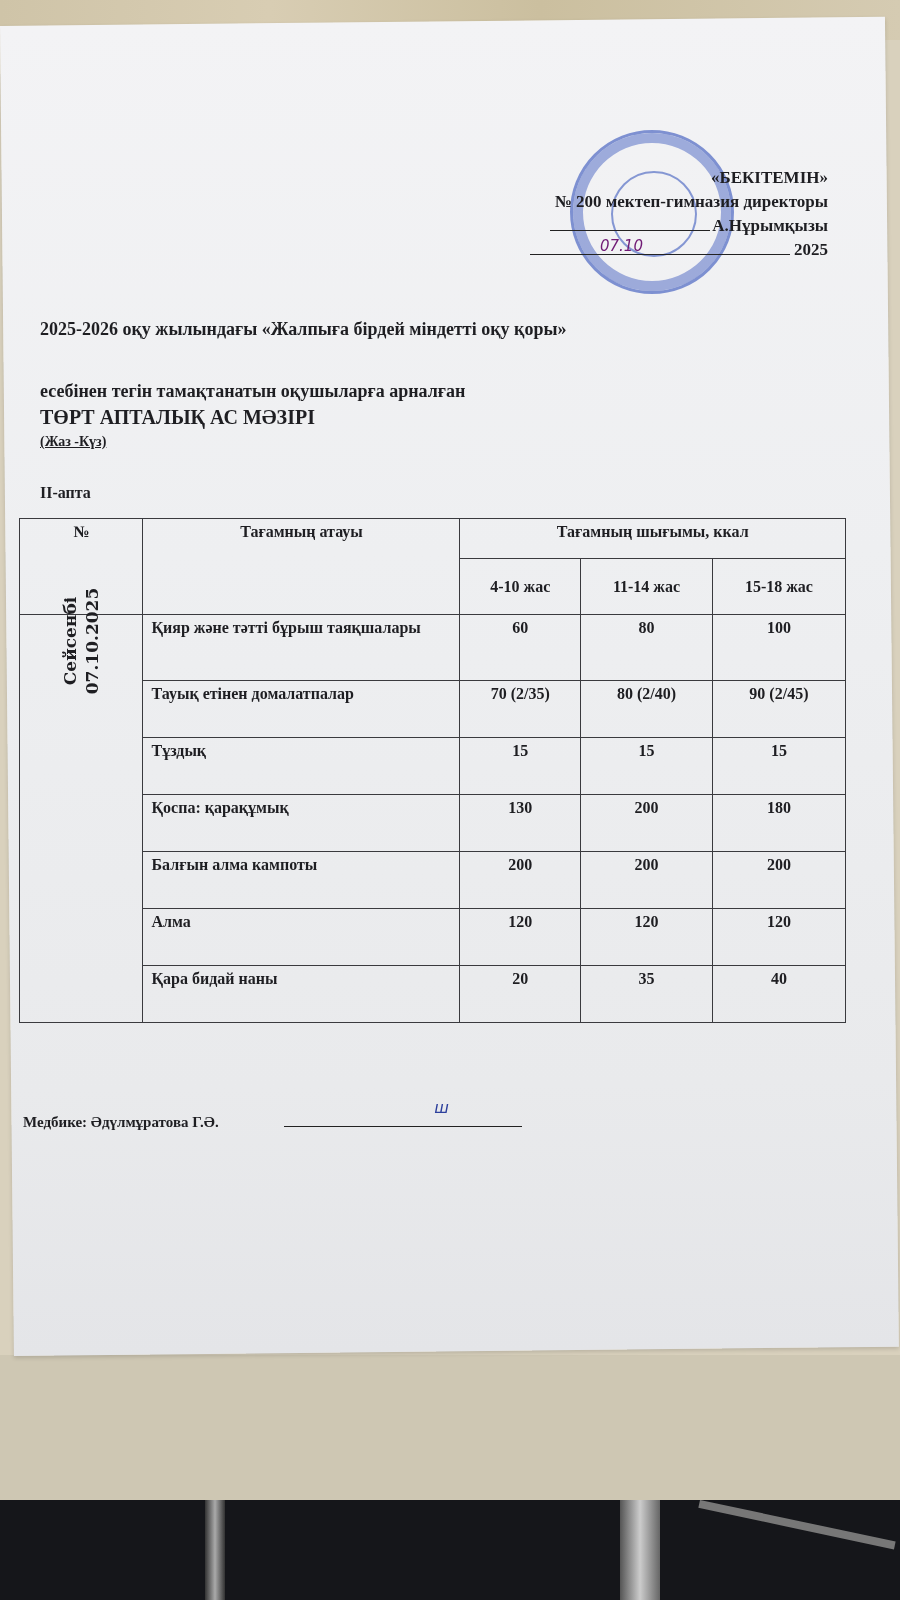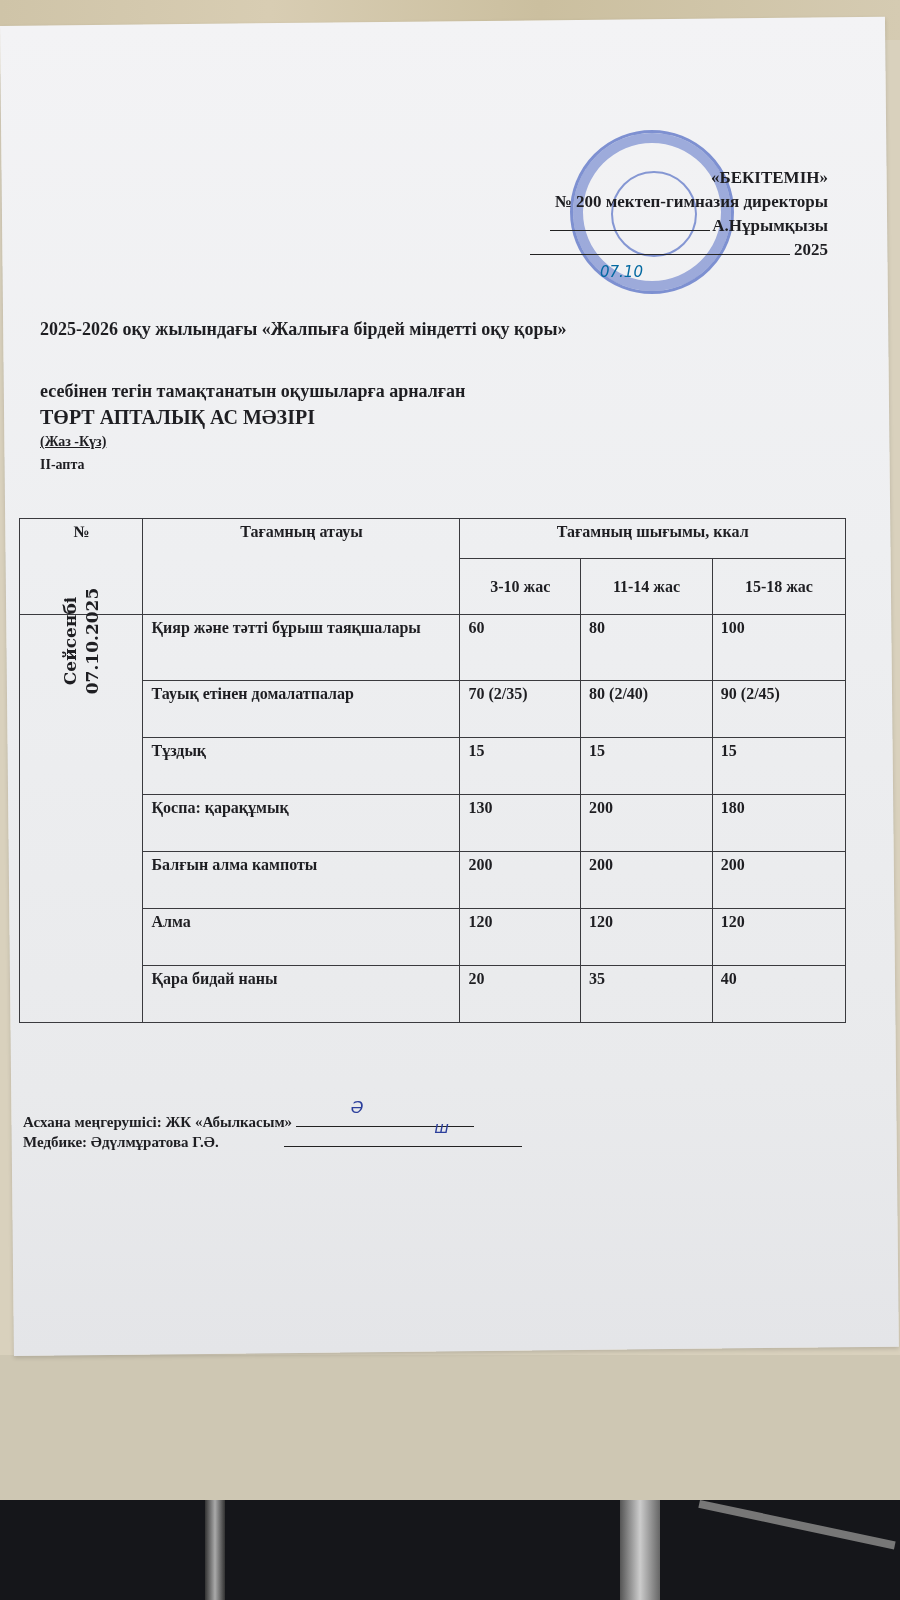--- a/index.html
+++ b/index.html
@@ -31,54 +31,54 @@
   .floor .leg2 { position:absolute; left: 620px; top: 0; width: 40px; height: 100px; background: linear-gradient(90deg,#555,#ccc,#666); }
   .floor .bar { position:absolute; left: 700px; top: 0; width: 200px; height: 8px; background:#777; transform: rotate(12deg); transform-origin:left top; }
 
   .approve {
     position: absolute; right: 72px; top: 166px; text-align: right;
     font-weight: bold; font-size: 17px; line-height: 24px;
   }
   .approve .line { display: block; }
   .approve .date-line { display: inline-block; border-bottom: 1.5px solid #222; width: 260px; margin-right: 4px; height: 16px; position: relative; }
   .approve .sig-line { display: inline-block; border-bottom: 1.5px solid #222; width: 160px; margin-right: 2px; height: 16px; }
-  .handwritten { color: #0369a1; font-family: "DejaVu Sans", sans-serif; font-style: italic; font-weight: normal; font-size: 15px; position: absolute; left: 70px; top: -4px; margin-top: 26px; }
+  .handwritten { color: #701a75; font-family: "DejaVu Sans", sans-serif; font-style: italic; font-weight: normal; font-size: 15px; position: absolute; left: 70px; top: -4px; }
 
   .stamp {
     position: absolute; left: 570px; top: 130px; width: 158px; height: 158px;
     border-radius: 50%; border: 3px solid rgba(60,90,190,0.75);
     box-shadow: inset 0 0 0 8px rgba(255,255,255,0), inset 0 0 0 10px rgba(60,90,190,0.55);
     opacity: 0.85;
   }
   .stamp .inner {
     position: absolute; left: 38px; top: 38px; width: 82px; height: 82px; border-radius: 50%;
     border: 2px solid rgba(60,90,190,0.7);
   }
 
   .title-block {
     position: absolute; left: 40px; width: 820px; top: 316px; text-align: left;
     font-weight: bold;
   }
   .title-block .t1 { font-size: 18px; line-height: 26px; }
   .title-block .t2 { font-size: 18px; line-height: 26px; margin-top: 36px; }
   .title-block .t3 { font-size: 20px; line-height: 26px; }
   .title-block .t4 { font-size: 14px; line-height: 24px; text-decoration: underline; }
-  .title-block .t5 { font-size: 14px; line-height: 22px; }
+  .title-block .t5 { font-size: 16px; line-height: 22px; margin-top: 28px; }
 
   table.menu {
     position: absolute; left: 19px; top: 518px; width: 827px;
     border-collapse: collapse; font-weight: bold; font-size: 16px;
   }
   table.menu td, table.menu th {
     border: 1.3px solid #3a3a3e; vertical-align: top; padding: 4px 8px;
   }
   table.menu th { font-weight: bold; text-align: center; }
   .col-no { width: 52px; }
   .col-name { width: 300px; }
-  .col-v { text-align: left; }
+  .col-v { text-align: center; }
   .hdr1 { height: 40px; }
   .hdr2 { height: 47px; vertical-align: middle !important; }
   .row { height: 66px; }
   .row2 { height: 57px; }
   td.day {
     vertical-align: middle; text-align: center; padding: 0;
   }
   .day-inner {
     display: inline-block; transform: rotate(-90deg); white-space: nowrap;
     font-size: 17px; line-height: 22px; text-align: center; font-family: "DejaVu Serif", serif; font-weight: bold;
@@ -127,21 +127,21 @@
 </div>
 
 <table class="menu">
   <tbody>
       <tr class="hdr1">
     <th class="col-no" rowspan="2">№</th>
     <th class="col-name" rowspan="2">Тағамның атауы</th>
     <th colspan="3">Тағамның шығымы, ккал</th>
   </tr>
   <tr class="hdr2">
-    <th class="hdr2">3-10 жас</th>
+    <th class="hdr2">4-10 жас</th>
     <th class="hdr2">11-14 жас</th>
     <th class="hdr2">15-18 жас</th>
   </tr>
   <tr class="row">
     <td class="day" rowspan="7">
       <div class="day-inner">
         <div>Сейсенбі</div>
         <div>07.10.2025</div>
       </div>
     </td>
@@ -184,21 +184,17 @@
     <td>Қара бидай наны</td>
     <td class="col-v">20</td>
     <td class="col-v">35</td>
     <td class="col-v">40</td>
   </tr>
 </tbody>
   </table>
 
 <div class="footer">
   <span class="row-f">
-    <span>Асхана меңгерушісі: ЖК «Абылкасым»</span>
-    <span class="uline" style="width:178px;"><span class="sig">Ә</span></span>
-  </span>
-  <span class="row-f">
     <span>Медбике: Әдүлмұратова Г.Ә.</span>
     <span style="display:inline-block;width:58px;"></span>
     <span class="uline" style="width:238px;"><span class="sig" style="left:150px;">ш</span></span>
   </span>
 </div>
 
 </body></html>

